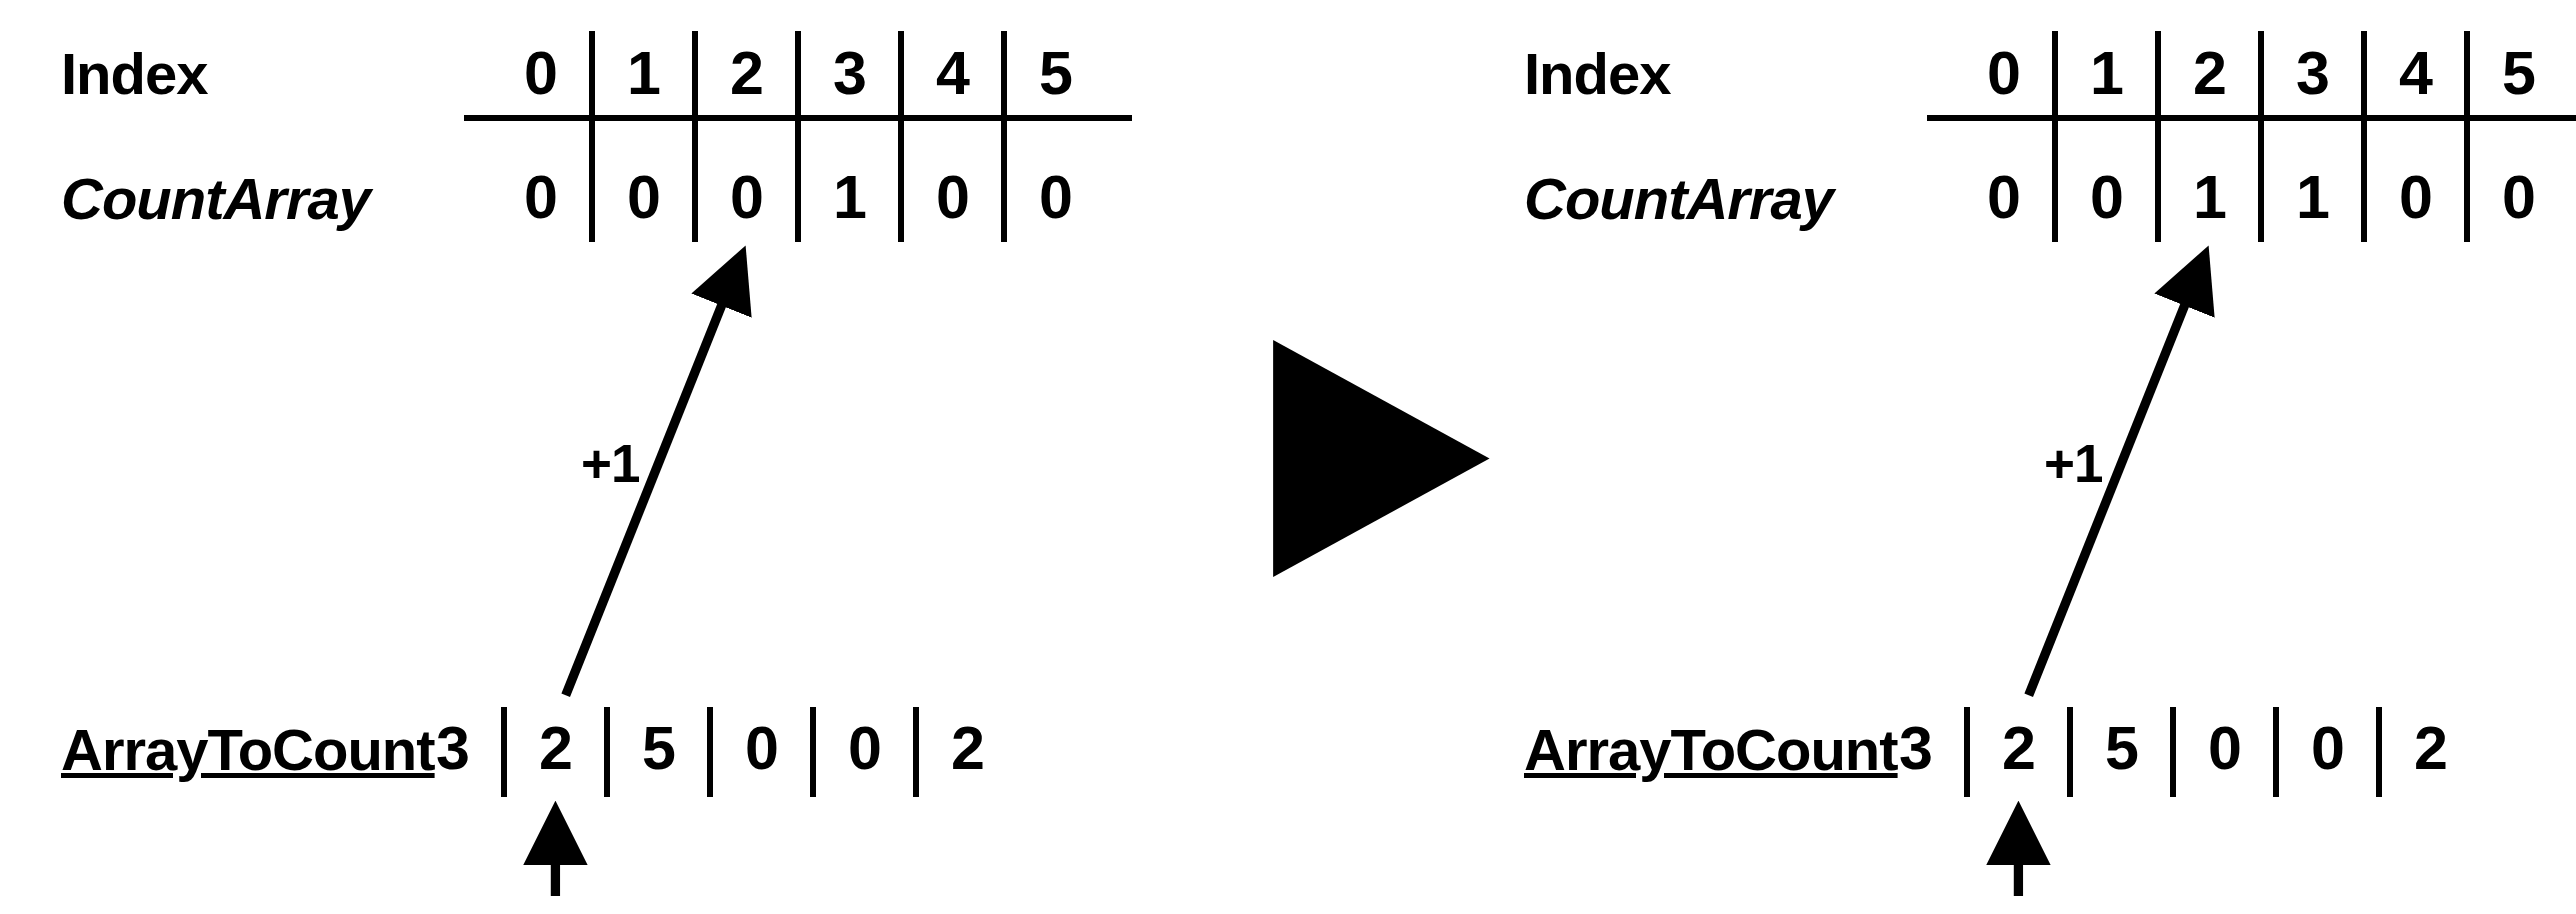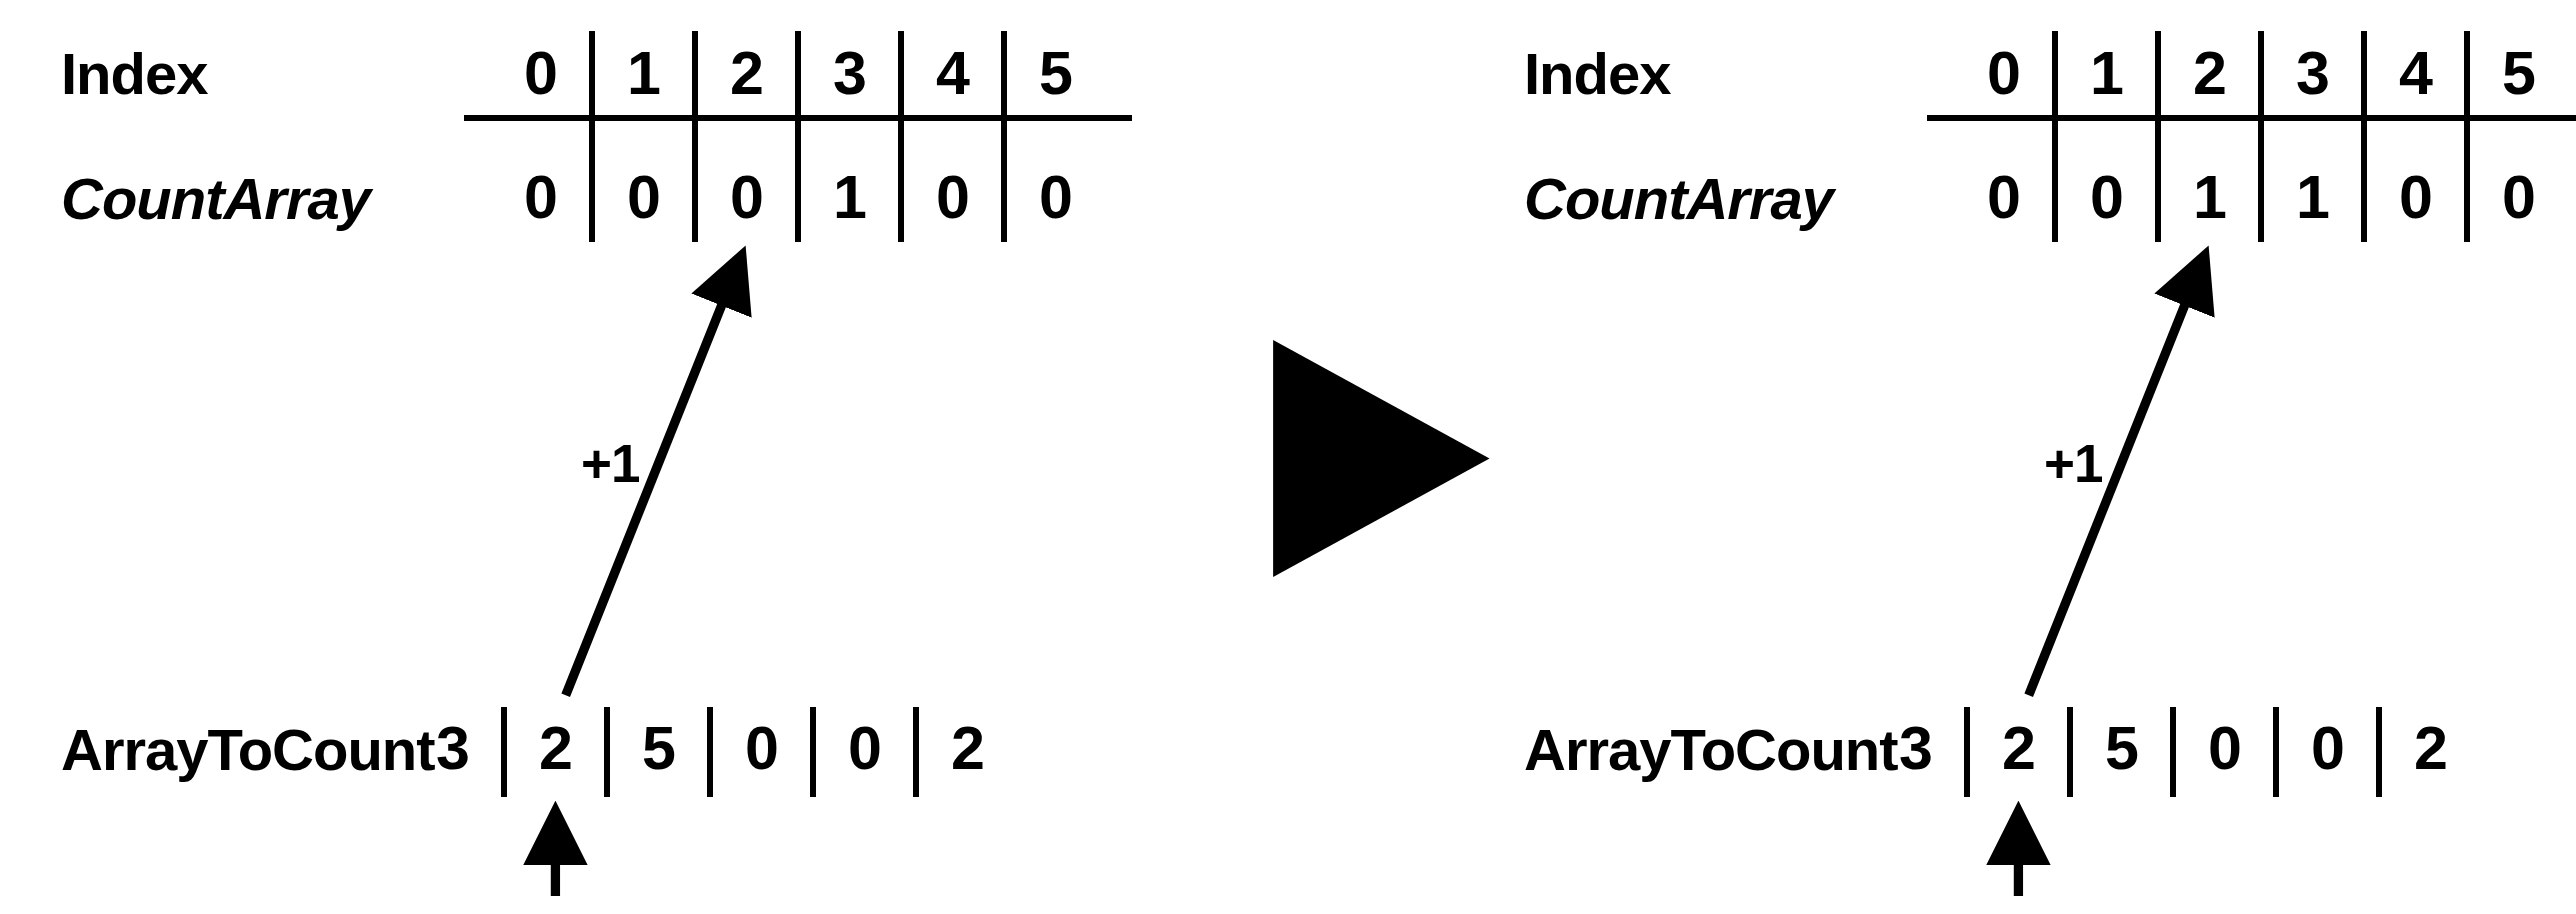--- a/index.html
+++ b/index.html
@@ -35,21 +35,21 @@
 
   .row-label {
     position: absolute;
     left: 0;
     font-size: 58px;
     line-height: 1;
     white-space: nowrap;
   }
   .label-index       { top: 45px; }
   .label-countarray  { top: 170px; font-style: italic; }
-  .label-arraytocount{ top: 721px; }
+  .label-arraytocount{ top: 721px; text-decoration: underline; }
 
   
   .top-arrays {
     position: absolute;
     left: 428px;
     top: 36px;
   }
   .bottom-array {
     position: absolute;
     left: 340px;

